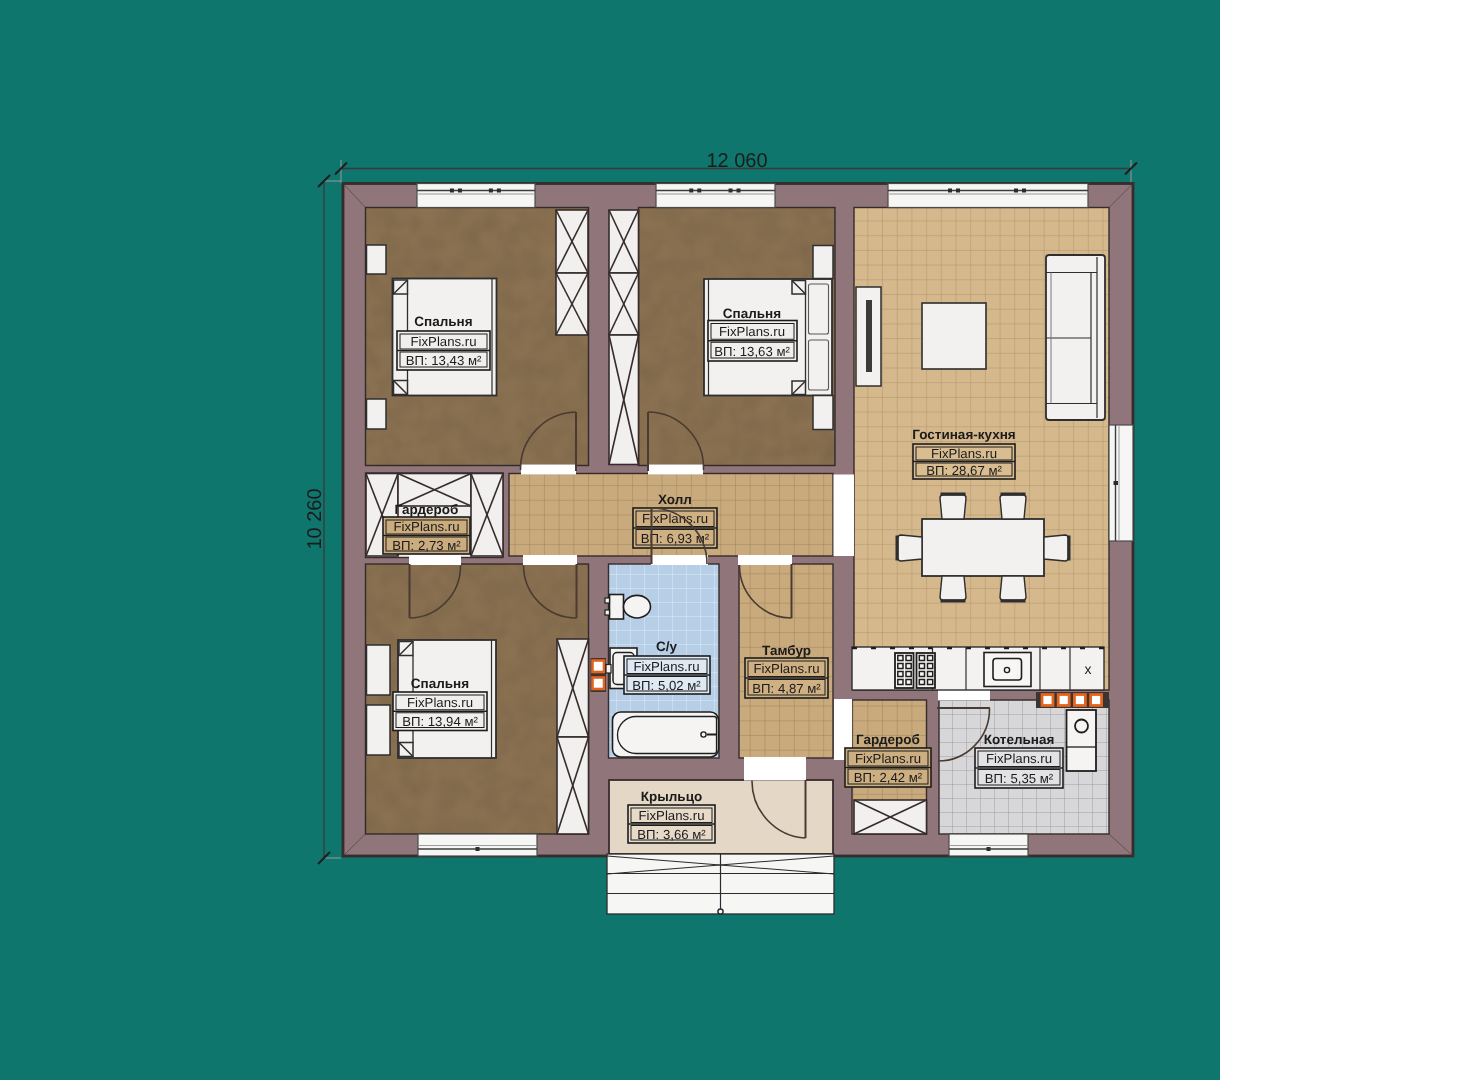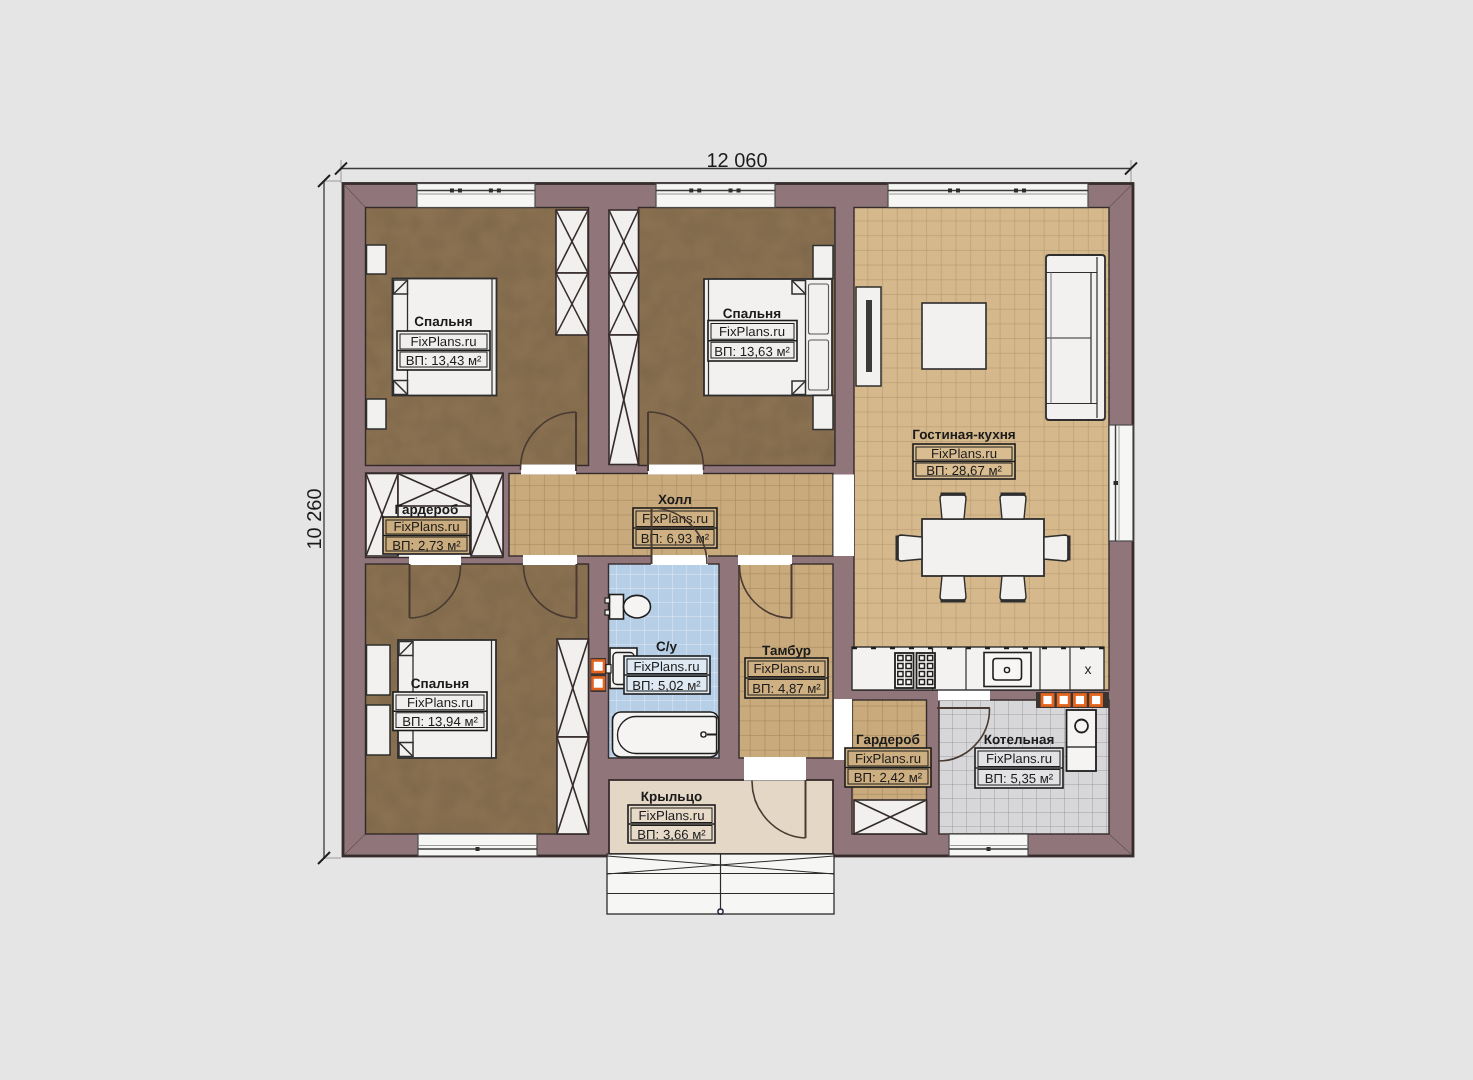--- a/index.html
+++ b/index.html
@@ -1,15 +1,15 @@
 <!DOCTYPE html>
 <html><head><meta charset="utf-8"><style>
 html,body{margin:0;padding:0;background:#ffffff;font-family:"Liberation Sans",sans-serif;-webkit-font-smoothing:antialiased;}
 svg{text-rendering:geometricPrecision;}
-.page{position:relative;width:1473px;height:1080px;background:#e5e5e5;overflow:hidden;}
+.page{position:relative;width:1220px;height:1080px;background:#0f766e;overflow:hidden;}
 </style></head><body>
 <div class="page">
 <svg width="1473" height="1080" viewBox="0 0 1473 1080" xmlns="http://www.w3.org/2000/svg">
 <defs>
 <pattern id="tileTan" width="14.7" height="14.7" patternUnits="userSpaceOnUse">
   <rect width="14.7" height="14.7" fill="#c9aa7c"></rect>
   <path d="M14.7 0H0V14.7" fill="none" stroke="rgba(104,76,46,0.42)" stroke-width="1"></path>
 </pattern>
 <pattern id="tileKit" width="14.7" height="14.7" patternUnits="userSpaceOnUse">
   <rect width="14.7" height="14.7" fill="#d5b88b"></rect>

